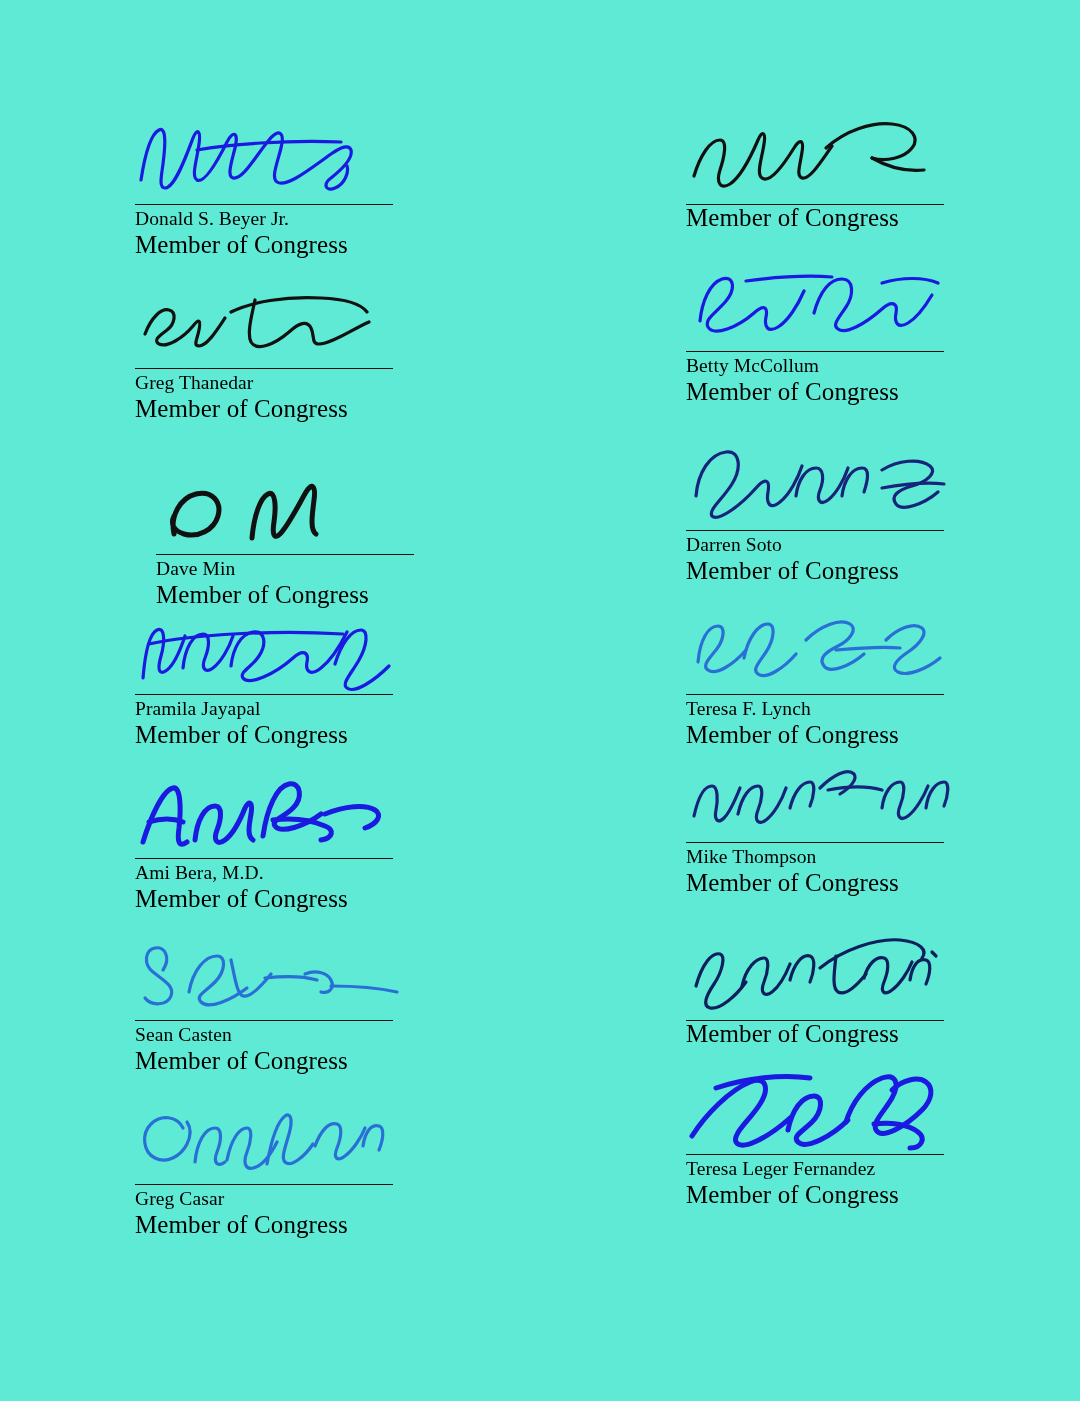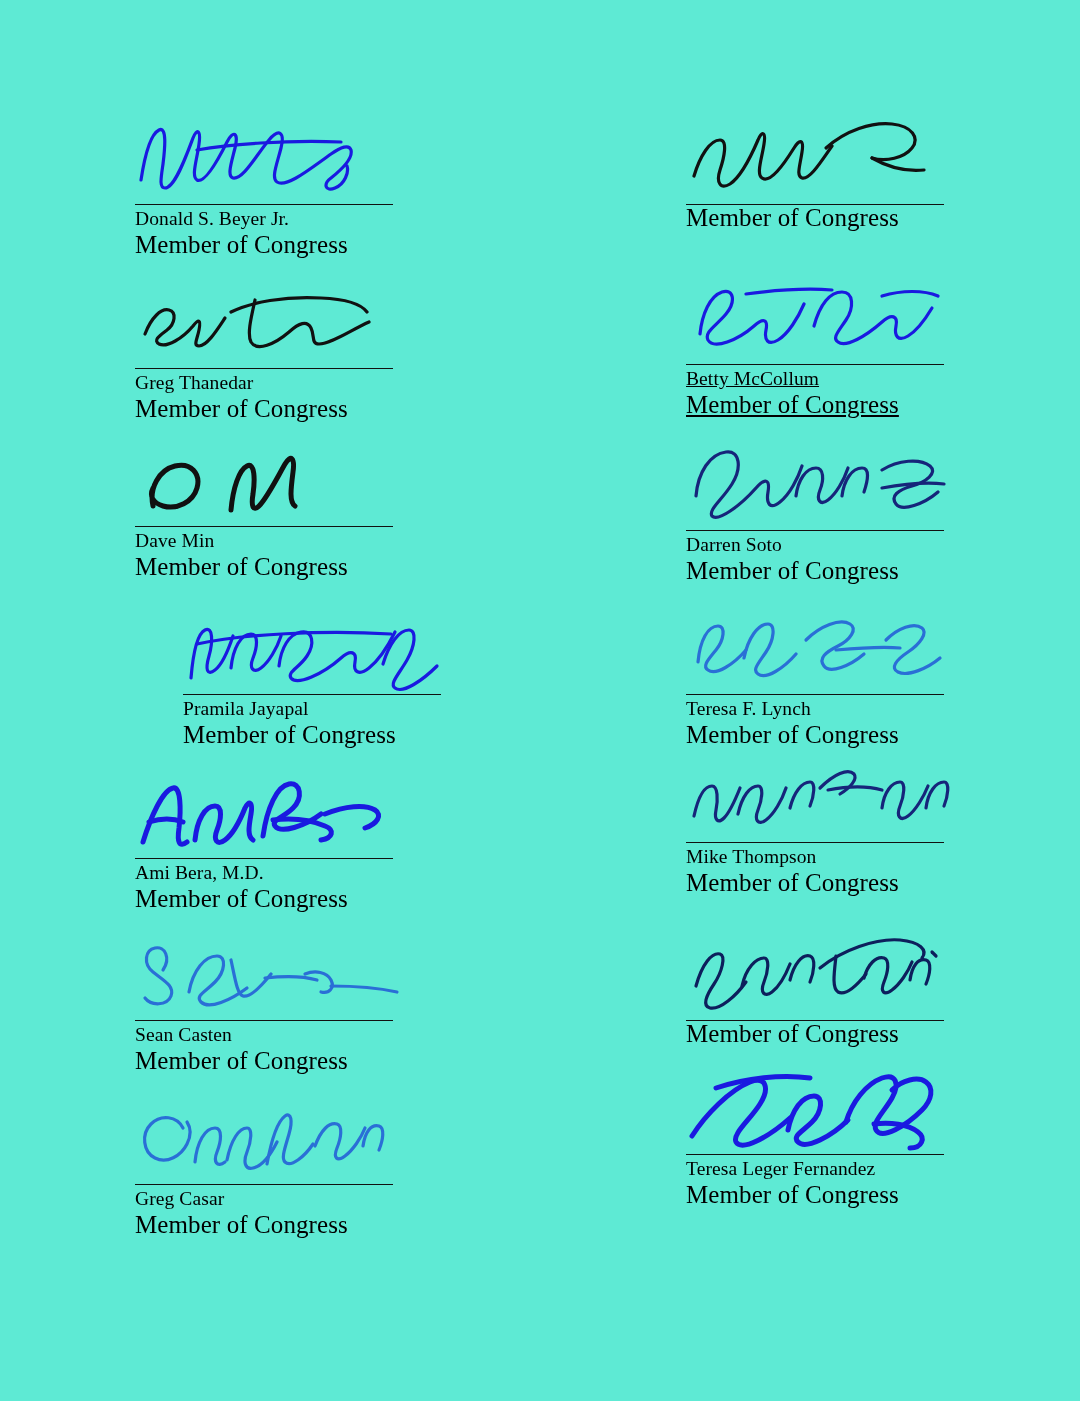--- a/index.html
+++ b/index.html
@@ -100,34 +100,34 @@
           <svg width="270" height="96" viewBox="0 0 270 96">
             <path d="M10,56 C16,40 26,30 34,32 C42,34 40,46 32,52 C24,58 18,62 24,66 C32,70 48,60 58,48 C64,40 66,42 64,52 C62,62 58,68 64,68 C72,68 82,52 90,40" fill="none" stroke="#111111" stroke-width="3.2" stroke-linecap="round" stroke-linejoin="round"></path>
             <path d="M96,34 C116,24 150,18 186,20 C210,21 226,26 232,34" fill="none" stroke="#111111" stroke-width="3.2" stroke-linecap="round" stroke-linejoin="round"></path>
             <path d="M120,22 C116,40 112,56 116,64 C122,74 140,66 154,54 C164,45 172,42 176,50 C180,58 176,66 184,66 C196,66 216,52 234,44" fill="none" stroke="#111111" stroke-width="3.2" stroke-linecap="round" stroke-linejoin="round"></path>
           </svg>
         </div>
         <div class="sig-rule"></div>
         <div class="sig-name">Greg Thanedar</div>
         <div class="sig-title">Member of Congress</div>
       </div>
-      <div class="sig-block col-right" style="top: 278px; text-decoration: underline;">
+      <div class="sig-block col-right" style="top: 265px;">
         <div class="sig-mark">
           <svg width="270" height="96" viewBox="0 0 270 96">
             <path d="M14,60 C16,40 24,22 36,18 C48,14 50,28 40,40 C30,52 18,58 22,66 C28,76 52,66 68,52 C78,43 82,46 80,56 C78,66 82,72 92,66 C102,60 112,44 118,30" fill="none" stroke="#1a1ae0" stroke-width="3.2" stroke-linecap="round" stroke-linejoin="round"></path>
             <path d="M60,20 C90,16 120,14 146,16" fill="none" stroke="#1a1ae0" stroke-width="3.2" stroke-linecap="round" stroke-linejoin="round"></path>
             <path d="M128,52 C134,30 144,18 156,18 C168,18 168,34 160,46 C152,58 146,64 152,68 C160,74 180,62 196,48 C206,39 212,42 210,52 C208,62 212,68 222,62 C232,56 240,44 246,34" fill="none" stroke="#1a1ae0" stroke-width="3.2" stroke-linecap="round" stroke-linejoin="round"></path>
             <path d="M196,22 C216,16 238,16 252,22" fill="none" stroke="#1a1ae0" stroke-width="3.2" stroke-linecap="round" stroke-linejoin="round"></path>
           </svg>
         </div>
         <div class="sig-rule"></div>
         <div class="sig-name">Betty McCollum</div>
         <div class="sig-title">Member of Congress</div>
       </div>
-      <div class="sig-block col-left" style="top: 440px;">
+      <div class="sig-block col-left" style="top: 468px; margin-left: 21px;">
         <div class="sig-mark">
           <svg width="270" height="96" viewBox="0 0 270 96">
             <path d="M18,70 C14,52 24,34 40,30 C56,26 66,38 62,52 C58,66 42,74 28,70 C18,67 14,60 18,52" fill="none" stroke="#111111" stroke-width="5" stroke-linecap="round" stroke-linejoin="round"></path>
             <path d="M96,74 C98,52 104,34 112,30 C120,26 120,44 118,58 C116,70 118,76 124,70 C132,62 142,42 150,28 C156,18 160,22 158,36 C156,52 154,66 160,70" fill="none" stroke="#111111" stroke-width="5" stroke-linecap="round" stroke-linejoin="round"></path>
           </svg>
         </div>
         <div class="sig-rule"></div>
         <div class="sig-name">Dave Min</div>
         <div class="sig-title">Member of Congress</div>
       </div>
@@ -138,21 +138,21 @@
             <path d="M110,56 C112,40 120,28 130,28 C138,28 138,40 134,50 C130,60 134,66 142,60 C150,54 158,40 162,28" fill="none" stroke="#16257a" stroke-width="3.2" stroke-linecap="round" stroke-linejoin="round"></path>
             <path d="M156,56 C158,40 166,28 176,28 C184,28 182,40 178,52" fill="none" stroke="#16257a" stroke-width="3.2" stroke-linecap="round" stroke-linejoin="round"></path>
             <path d="M196,30 C212,20 234,18 244,26 C252,33 240,42 226,46 C212,50 204,56 210,64 C216,72 238,64 252,52" fill="none" stroke="#16257a" stroke-width="3.2" stroke-linecap="round" stroke-linejoin="round"></path>
             <path d="M196,48 C218,44 240,42 258,44" fill="none" stroke="#16257a" stroke-width="3.2" stroke-linecap="round" stroke-linejoin="round"></path>
           </svg>
         </div>
         <div class="sig-rule"></div>
         <div class="sig-name">Darren Soto</div>
         <div class="sig-title">Member of Congress</div>
       </div>
-      <div class="sig-block col-left" style="top: 608px; margin-left: 48px;">
+      <div class="sig-block col-left" style="top: 608px;">
         <div class="sig-mark">
           <svg width="270" height="96" viewBox="0 0 270 96">
             <path d="M8,74 C10,50 14,30 22,26 C30,22 30,38 26,52 C22,66 24,72 32,66 C40,60 46,44 50,32" fill="none" stroke="#1a1ae0" stroke-width="3.2" stroke-linecap="round" stroke-linejoin="round"></path>
             <path d="M48,64 C50,44 58,30 68,30 C76,30 74,44 70,54 C66,64 70,70 78,64 C86,58 94,44 98,32" fill="none" stroke="#1a1ae0" stroke-width="3.2" stroke-linecap="round" stroke-linejoin="round"></path>
             <path d="M96,62 C98,44 106,30 118,28 C130,26 132,40 124,52 C116,64 104,68 108,74 C114,82 140,70 158,54 C168,45 174,48 172,58 C170,68 176,72 186,64 C196,56 206,40 212,28" fill="none" stroke="#1a1ae0" stroke-width="3.2" stroke-linecap="round" stroke-linejoin="round"></path>
             <path d="M200,60 C206,40 216,26 226,26 C234,26 232,42 224,56 C216,70 206,80 212,84 C220,90 240,76 254,62" fill="none" stroke="#1a1ae0" stroke-width="3.2" stroke-linecap="round" stroke-linejoin="round"></path>
             <path d="M14,40 C60,30 140,26 208,30" fill="none" stroke="#1a1ae0" stroke-width="3.2" stroke-linecap="round" stroke-linejoin="round"></path>
           </svg>
         </div>
         <div class="sig-rule"></div>

